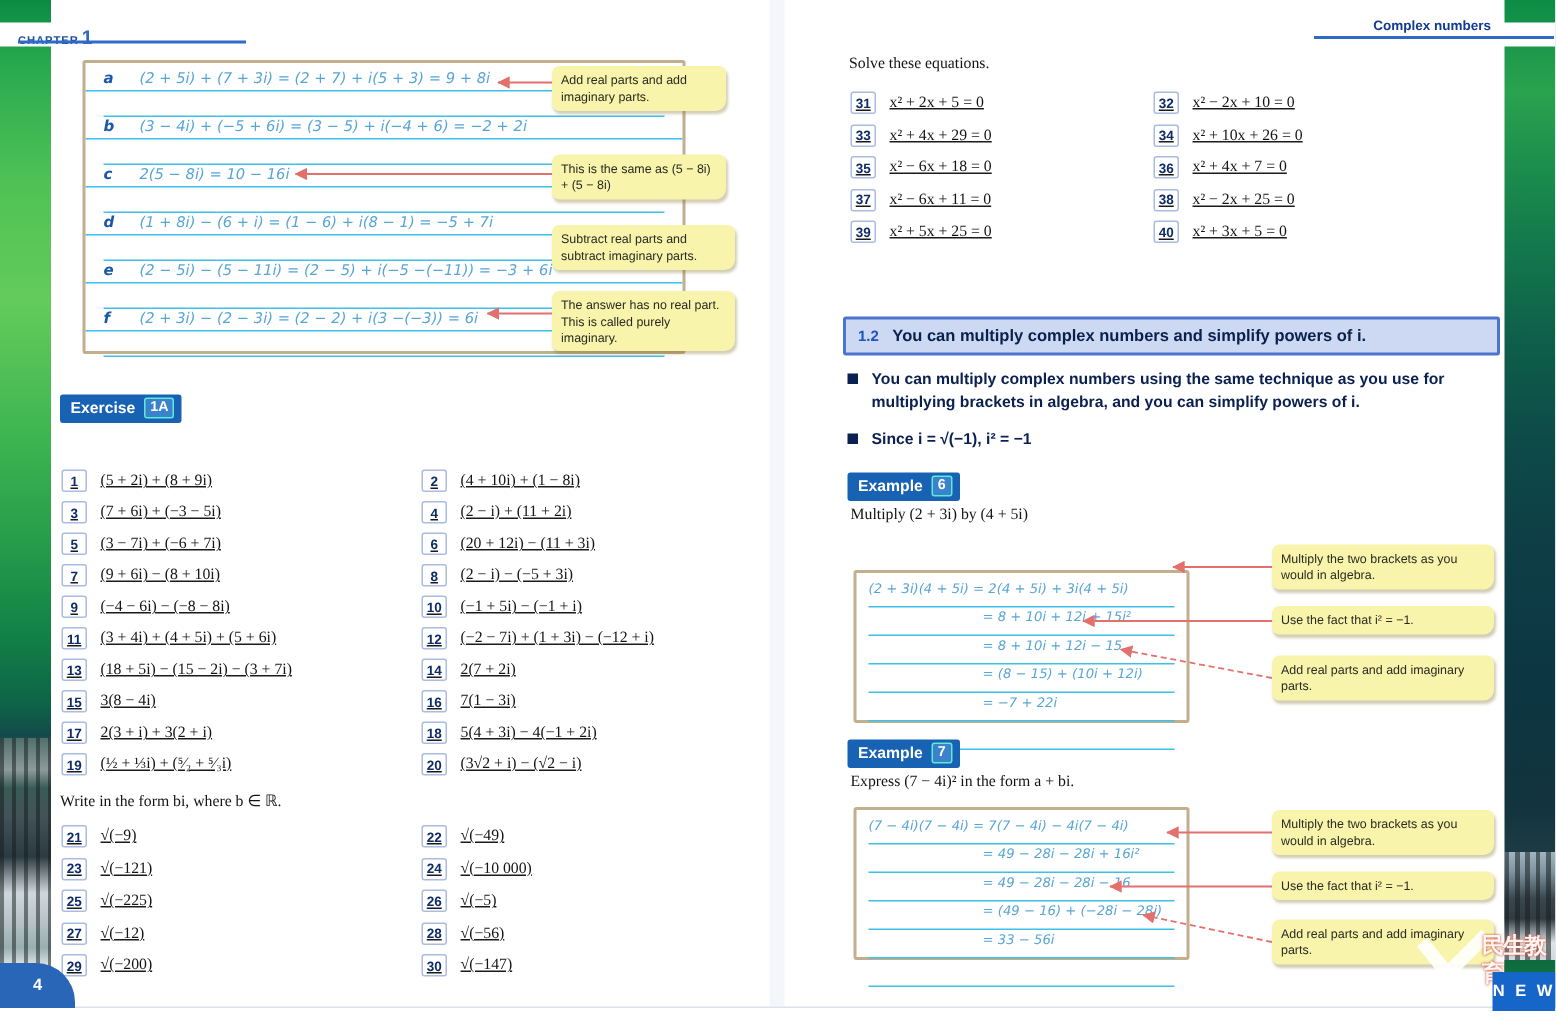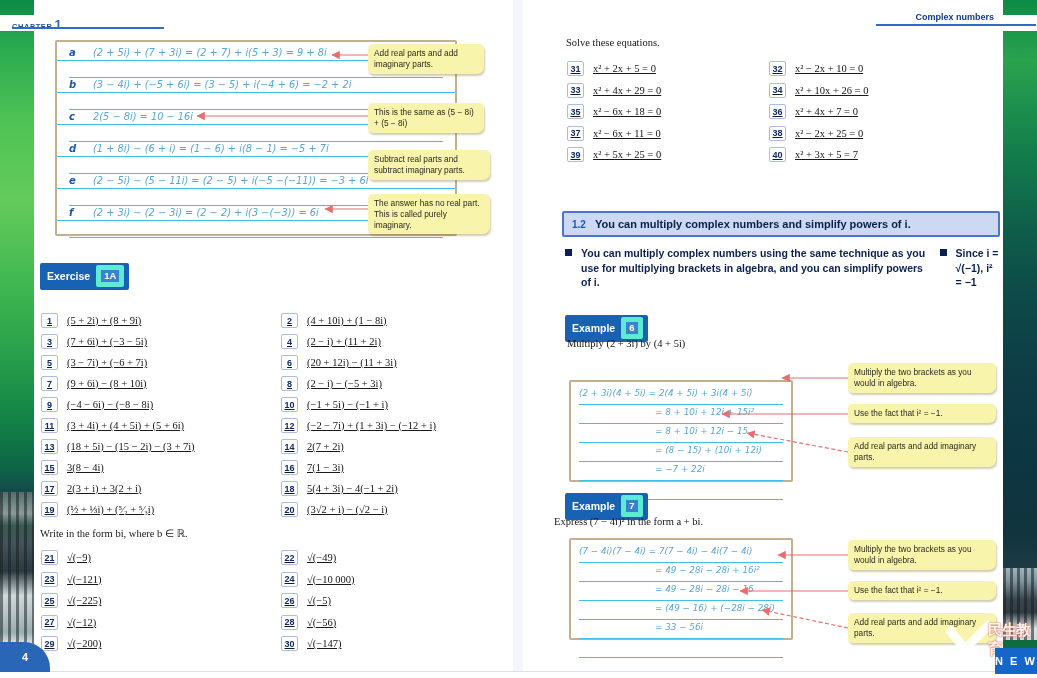--- a/index.html
+++ b/index.html
@@ -53,21 +53,21 @@
 
   
   .note{position:absolute;background:#f8f4ac;border-radius:5px 5px 7px 5px;
     box-shadow:1px 2px 2px rgba(120,110,40,.35);padding:4px 6px;
     font-family:"Liberation Sans",sans-serif;font-size:8.3px;line-height:1.3;color:#2a2a20;}
 
   
   .badge{position:absolute;display:inline-flex;align-items:center;background:#1862b4;
     color:#fff;font-family:"Liberation Sans",sans-serif;font-weight:bold;font-size:10.5px;
     padding:2px 5px 3px 7px;border-radius:2px;}
-  .badge .num{display:inline-block;margin-left:6px;background:#3b82cd;border:5px solid #5eead4;
+  .badge .num{display:inline-block;margin-left:6px;background:#3b82cd;border:1px solid #5eead4;
     border-radius:2px;padding:0 3px;font-size:9.5px;line-height:12px;}
 
   
   .qgrid{position:absolute;display:grid;grid-auto-flow:row;}
   .qrow{display:flex;align-items:center;text-decoration:underline;}
   .qnum{flex:none;min-width:11px;height:13px;display:inline-flex;align-items:center;
     justify-content:center;border:1px solid #aabce2;border-radius:2px;background:#fff;
     font-family:"Liberation Sans",sans-serif;font-weight:bold;font-size:9px;color:#0d2b66;
     padding:0 2px;margin-right:9px;}
   .qtext{font-size:10.5px;color:#141414;white-space:nowrap;}
@@ -75,21 +75,21 @@
   .body-text{position:absolute;font-size:10.5px;color:#141414;}
 
   
   .section-head{left:562px;top:211px;width:438px;height:26px;box-sizing:border-box;
     background:#cdd8f3;border:2px solid #4d74cc;border-radius:2px;display:flex;
     align-items:center;padding:0 8px;gap:9px;}
   .section-num{font-family:"Liberation Sans",sans-serif;font-weight:bold;font-size:10px;
     color:#1d55b8;}
   .section-title{font-family:"Liberation Sans",sans-serif;font-weight:bold;font-size:11px;
     color:#08204a;}
-  .bullets{left:565px;top:246px;width:436px;display:flex;flex-direction:row;gap:11px;}
+  .bullets{left:565px;top:246px;width:436px;display:flex;flex-direction:column;gap:11px;}
   .bullet{display:flex;gap:9px;font-family:"Liberation Sans",sans-serif;font-weight:bold;
     font-size:10.5px;line-height:1.4;color:#0a2050;}
   .bullet .sq{flex:none;width:7px;height:7px;background:#0a2050;margin-top:3px;}
 
   
   .ex-box{position:absolute;width:224px;height:102px;background:#fff;box-sizing:border-box;
     border:2px solid #c3ae8d;border-radius:2px;padding:4px 8px 0 8px;}
   .ex-line{position:relative;height:18px;border-bottom:1.2px solid #3fc0e8;
     font-family:"DejaVu Sans",sans-serif;font-style:italic;font-size:8.8px;color:#58a6d6;
     line-height:15px;white-space:nowrap;}
@@ -379,21 +379,21 @@
         <span class="qtext">x² − 2x + 25 = 0</span>
       </div>
 
       <div class="qrow">
         <span class="qnum">39</span>
         <span class="qtext">x² + 5x + 25 = 0</span>
       </div>
 
       <div class="qrow">
         <span class="qnum">40</span>
-        <span class="qtext">x² + 3x + 5 = 7</span>
+        <span class="qtext">x² + 3x + 5 = 0</span>
       </div>
     </div>
 
   <div class="abs section-head">
     <span class="section-num">1.2</span>
     <span class="section-title">You can multiply complex numbers and simplify powers of i.</span>
   </div>
 
   <div class="abs bullets">
 
@@ -427,21 +427,21 @@
   </div>
 
   <div class="note" style="left:848px;top:363px;width:136px;">Multiply the two brackets as you would in algebra.</div>
   <div class="note" style="left:848px;top:404px;width:136px;">Use the fact that i² = −1.</div>
   <div class="note" style="left:848px;top:437px;width:136px;">Add real parts and add imaginary parts.</div>
 
   <div class="badge" style="left:565px;top:493px;">
     <span>Example</span>
     <span class="num">7</span>
   </div>
-  <div class="body-text" style="left:554px;top:516px;">Express (7 − 4i)² in the form a + bi.</div>
+  <div class="body-text" style="left:567px;top:516px;">Express (7 − 4i)² in the form a + bi.</div>
 
   <div class="ex-box" style="left:569px;top:538px;">
     <div class="ex-line">(7 − 4i)(7 − 4i) = 7(7 − 4i) − 4i(7 − 4i)</div>
     <div>
 
     <div class="ex-line cont">= 49 − 28i − 28i + 16i²</div>
         <div class="ex-line cont">= 49 − 28i − 28i − 16</div>
         <div class="ex-line cont">= (49 − 16) + (−28i − 28i)</div>
         <div class="ex-line cont">= 33 − 56i</div>
       </div>

